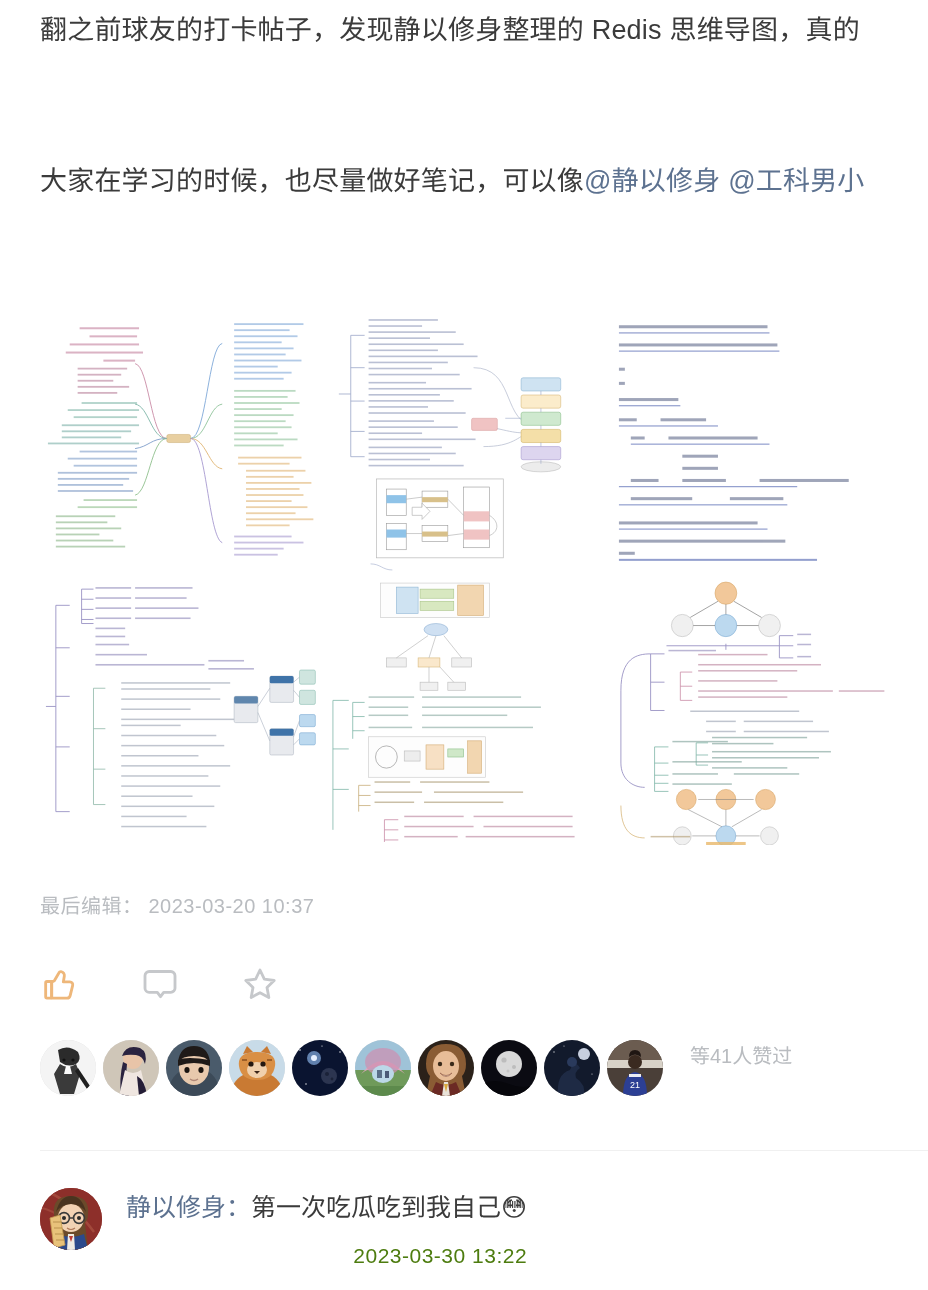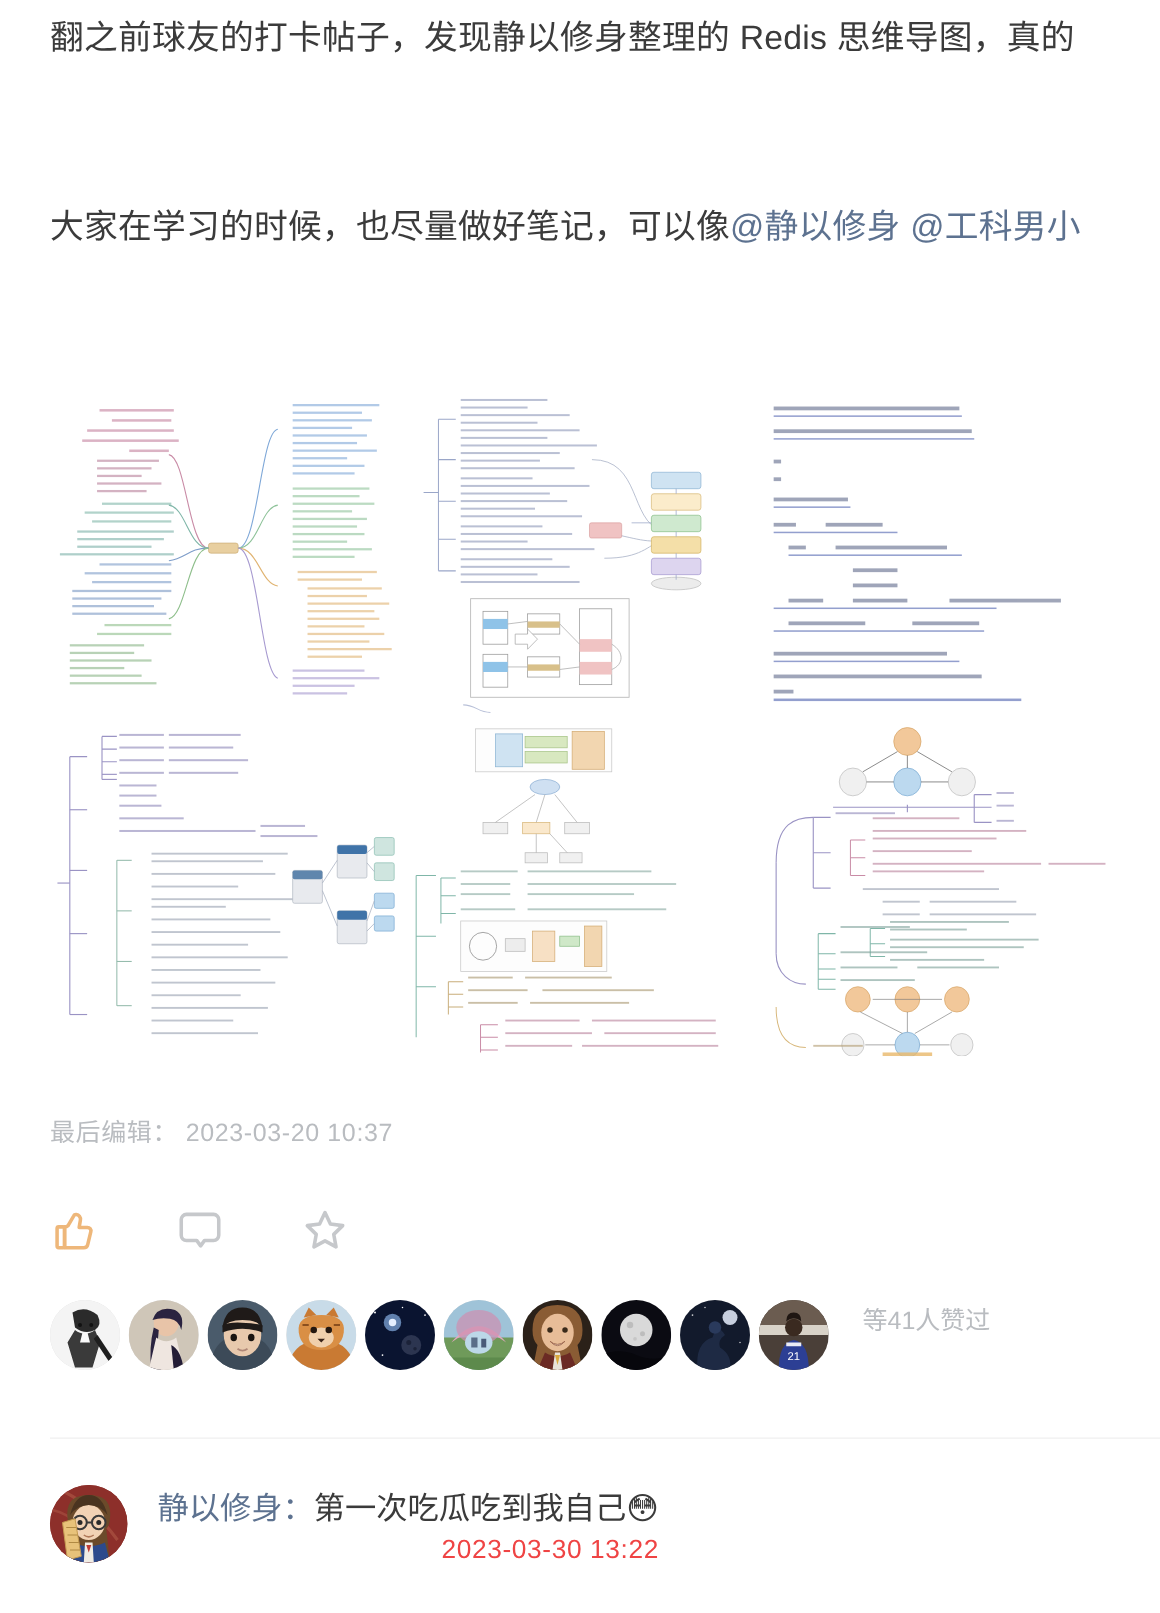--- a/index.html
+++ b/index.html
@@ -152,23 +152,23 @@
   }
   .comment-line {
     font-size: 25px;
     line-height: 34px;
     color: #3b3b3b;
     white-space: nowrap;
   }
   .comment-user { color: #5d7290; }
   .comment-emoji { font-size: 25px; }
   .comment-time {
-    margin-top: 4px;
+    margin-top: 20px;
     font-size: 21px;
-    color: #ef4444;
+    color: #4d7c0f;
     letter-spacing: 0.5px;
     white-space: nowrap;
   }
 </style>
 </head>
 <body>
 
 <div class="page">
 
   <div class="post-body">

